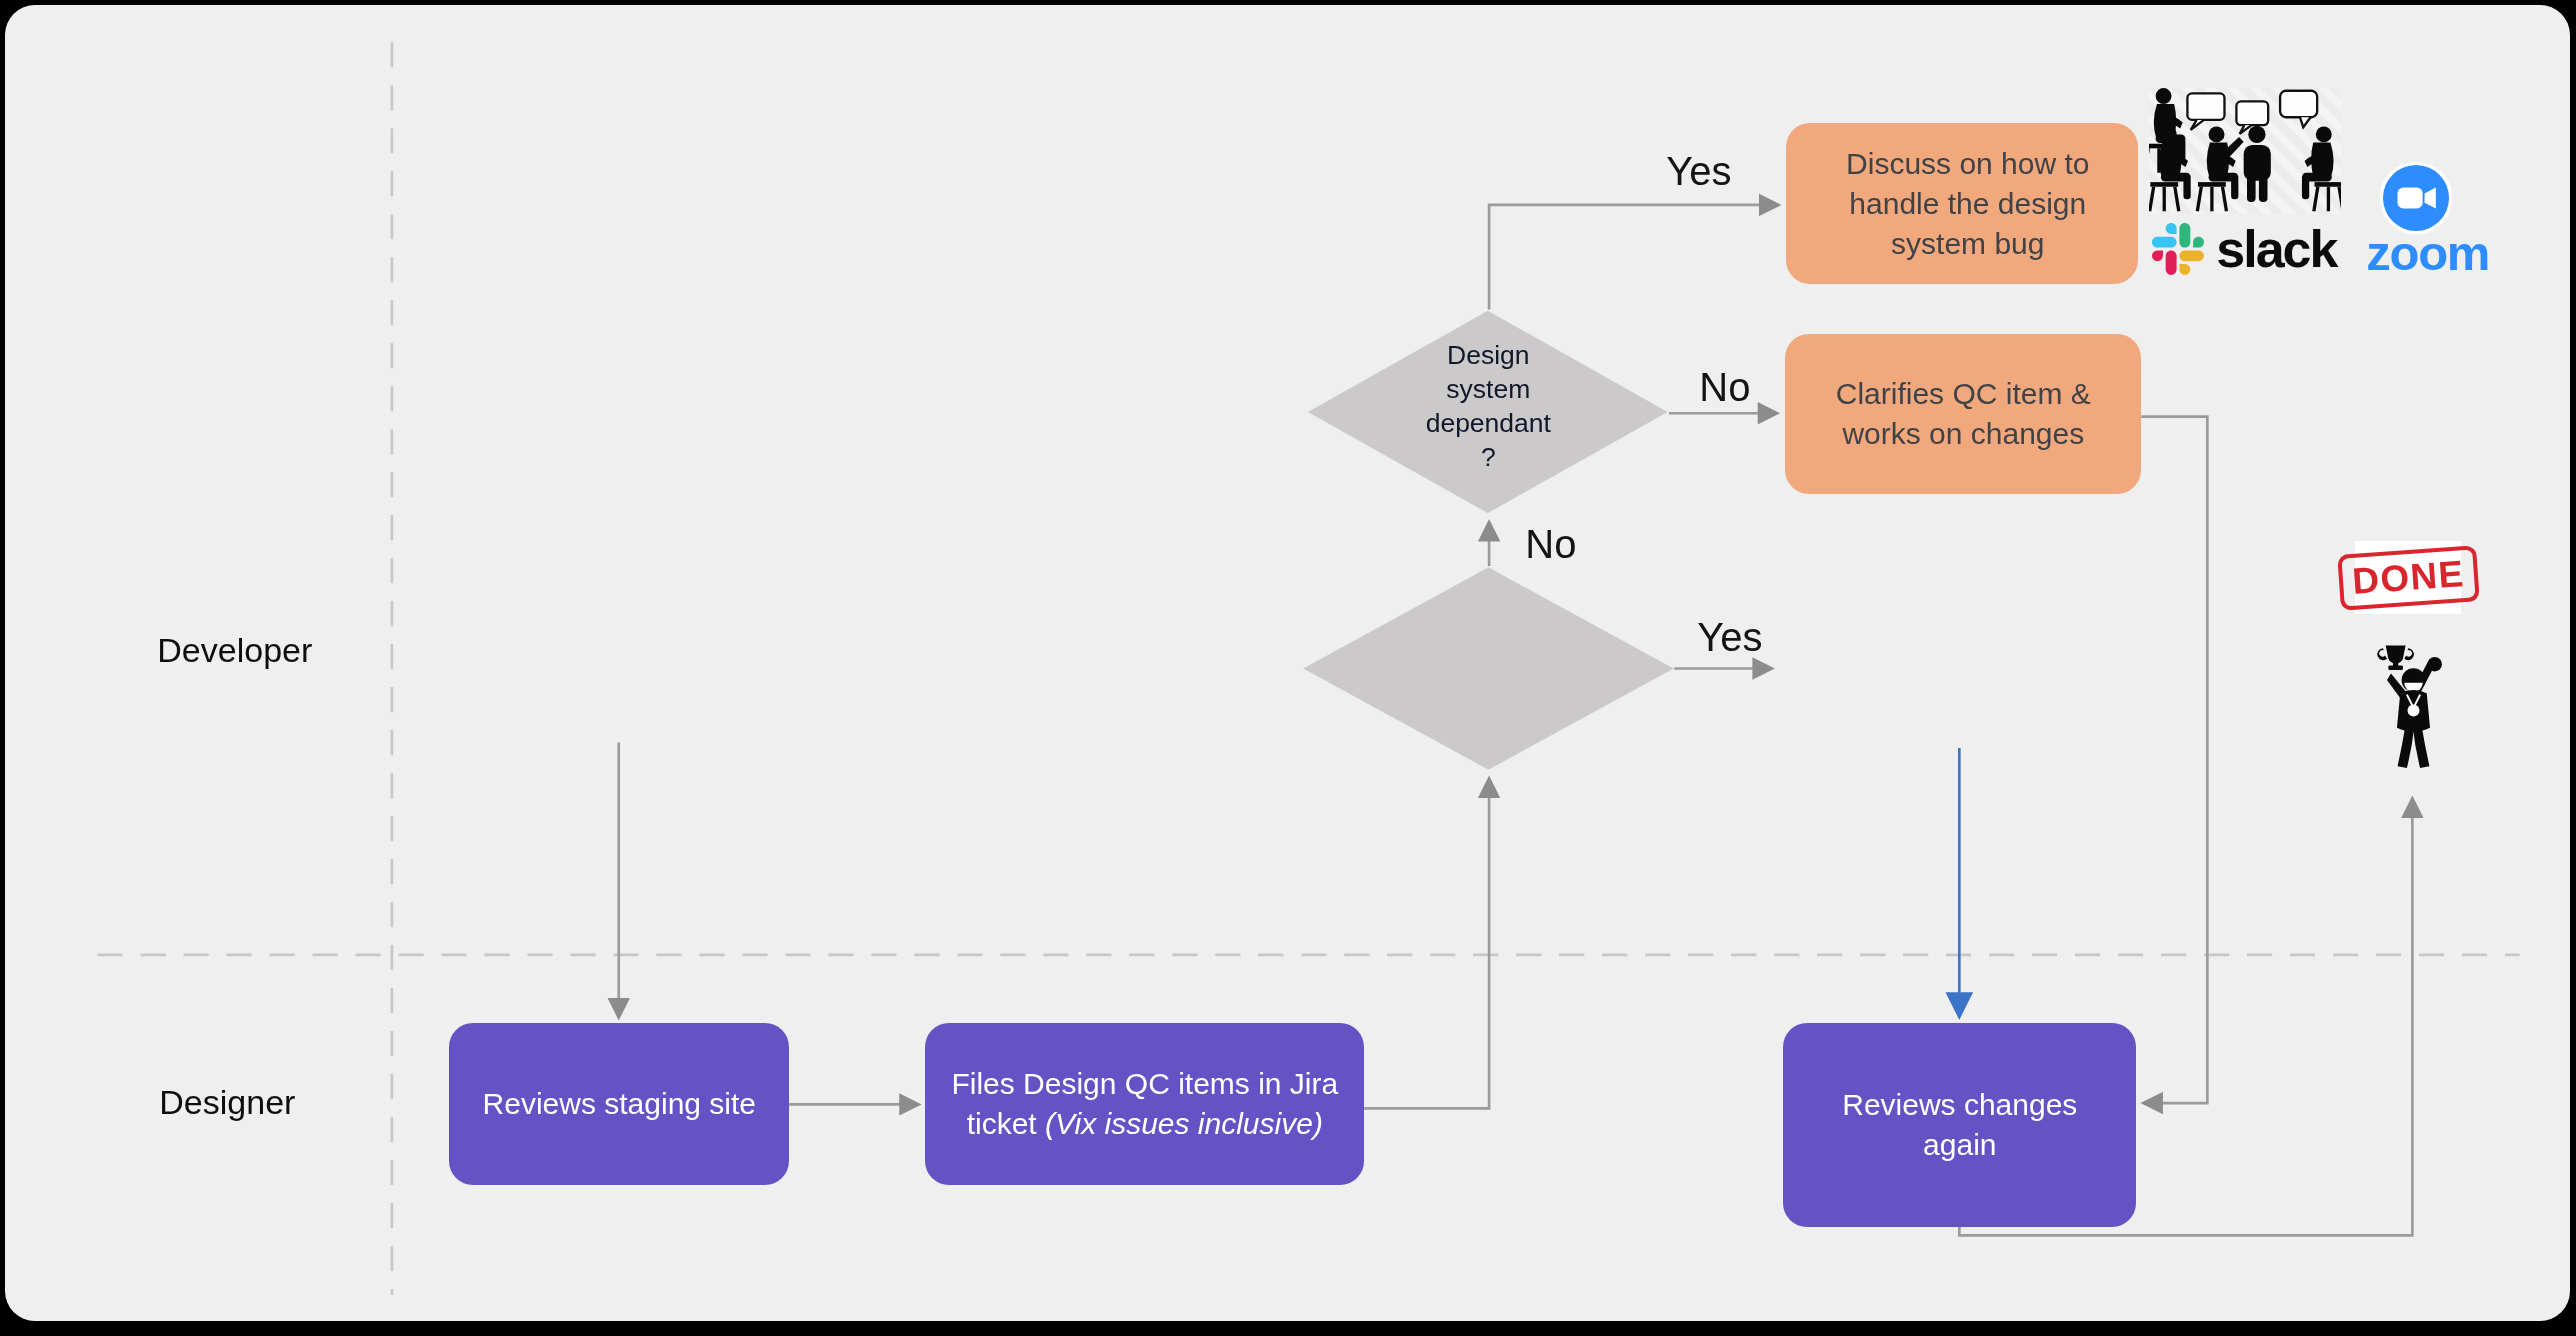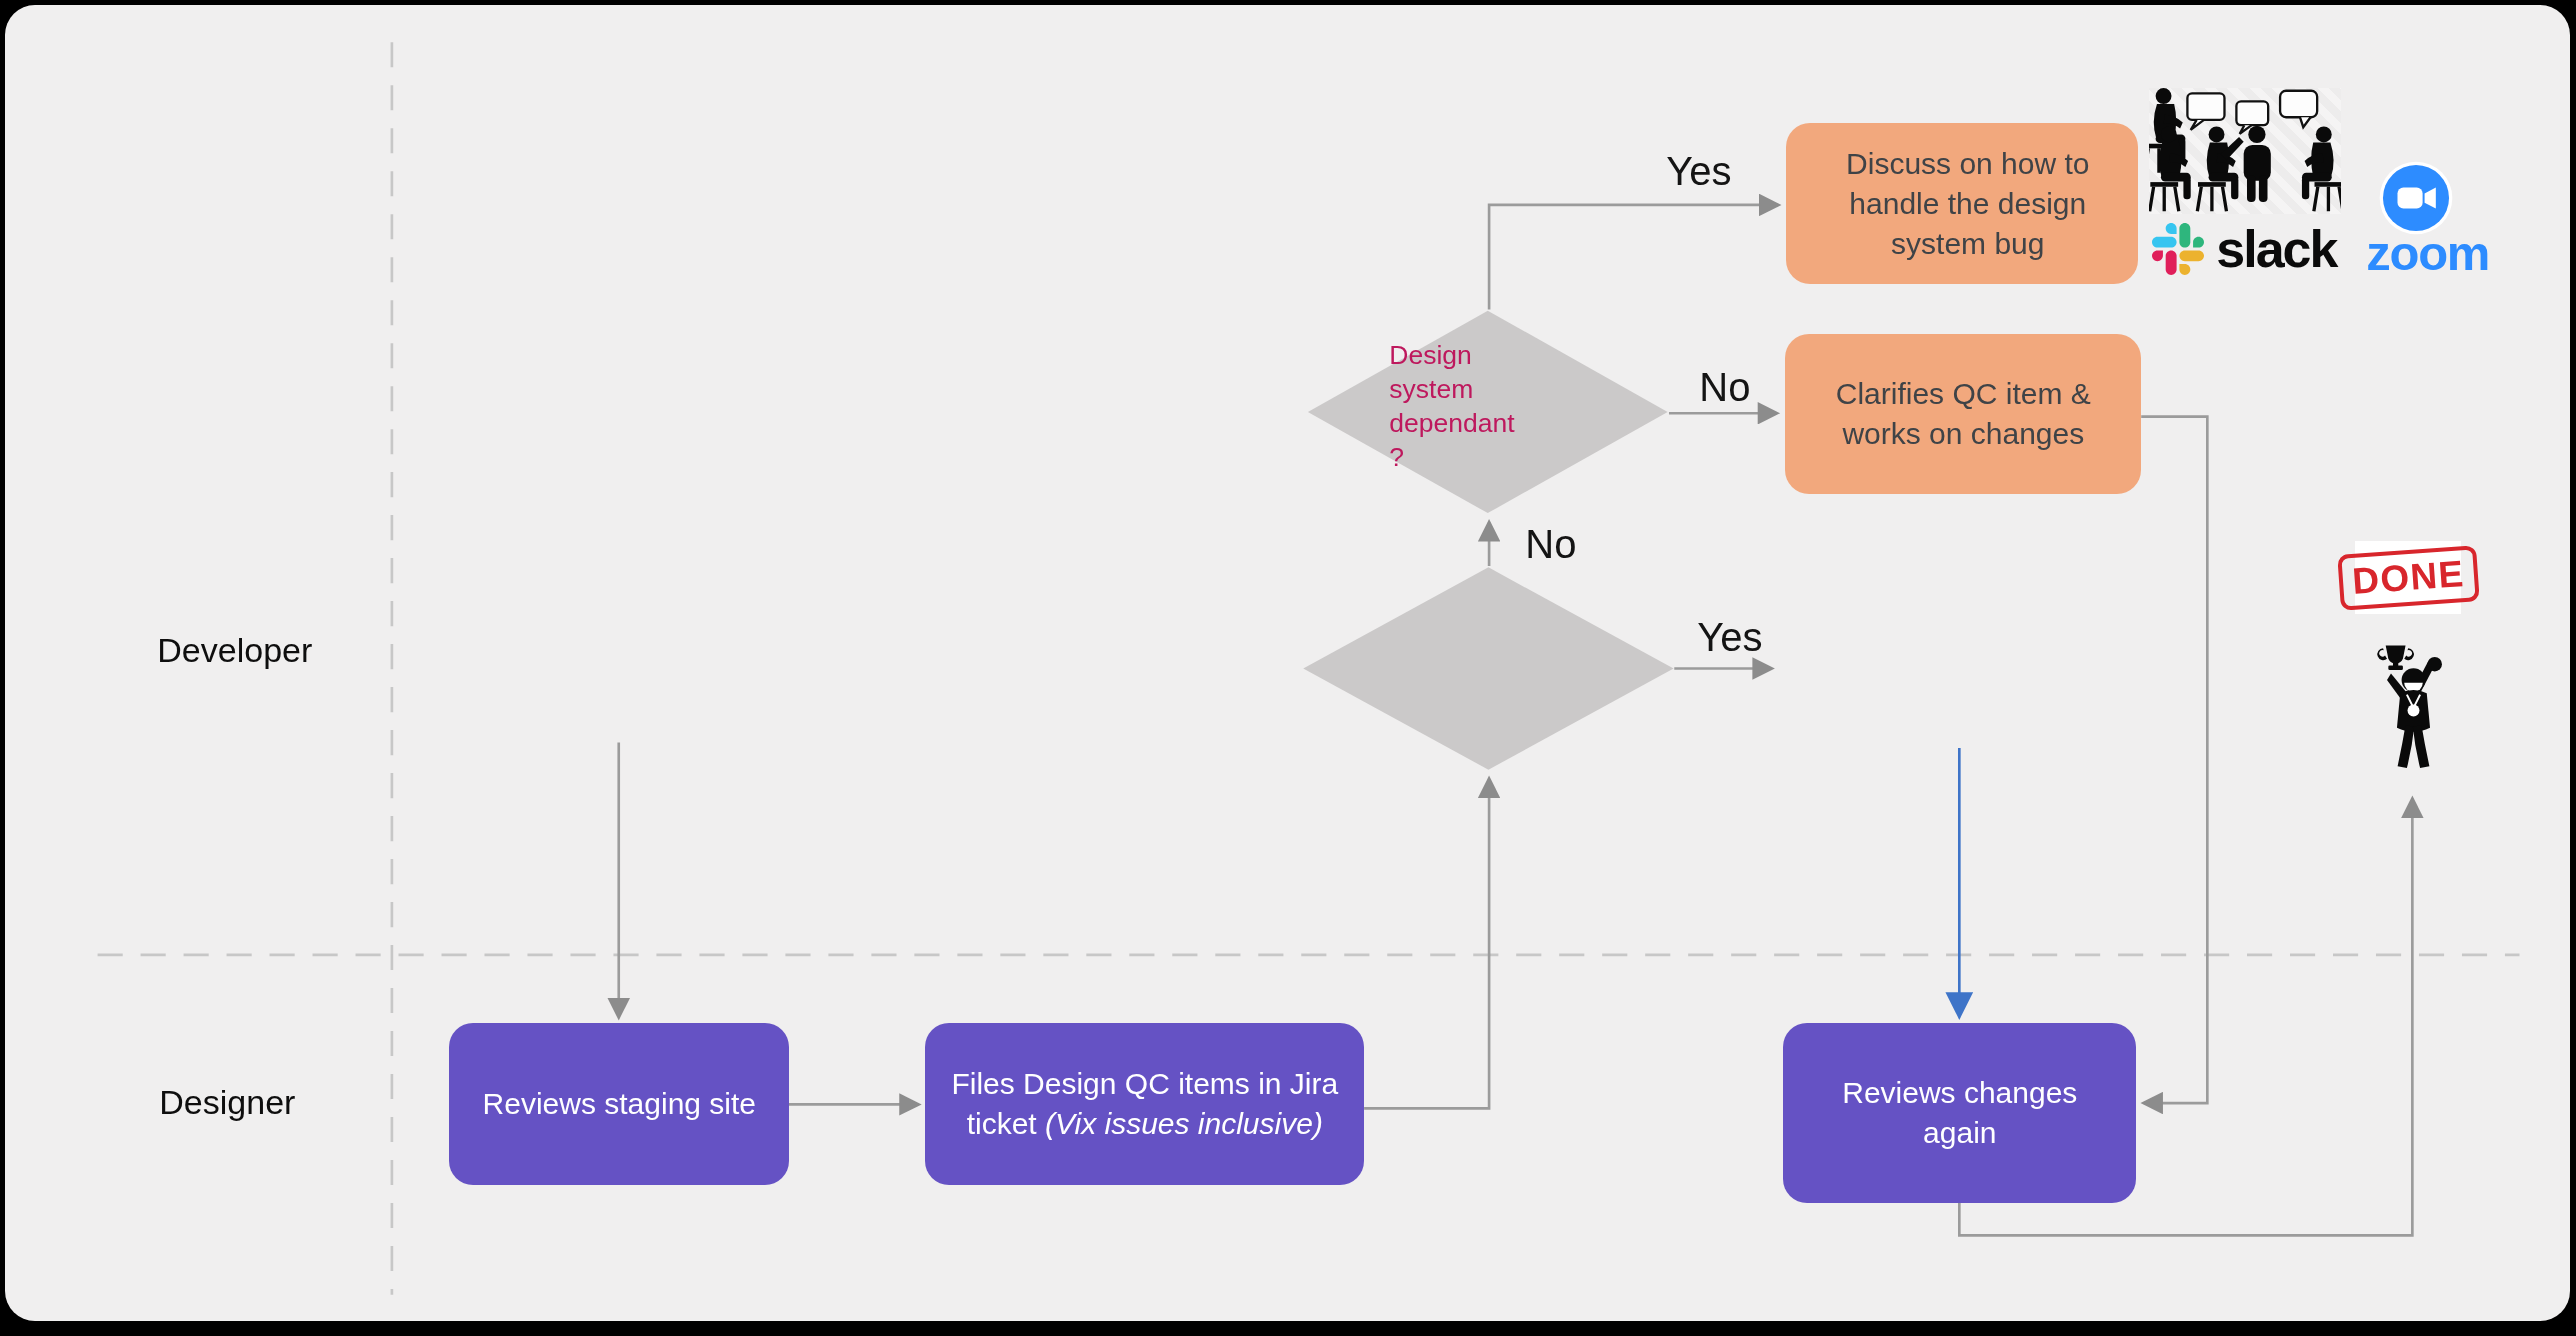--- a/index.html
+++ b/index.html
@@ -8,21 +8,21 @@
     border-radius:30px;overflow:hidden;}
   #wires{position:absolute;left:0;top:0;z-index:1;}
   .conn{stroke:var(--connector-gray);stroke-width:4;fill:none;}
   .conn-blue{stroke:var(--connector-blue);stroke-width:4;fill:none;}
   .dash{stroke:var(--dash-gray);stroke-width:4;stroke-dasharray:38 27;fill:none;}
   .diamond{fill:var(--decision-gray);}
   .box{position:absolute;z-index:2;border-radius:24px;display:flex;align-items:center;justify-content:center;
     text-align:center;font-size:30px;line-height:1.34;padding:0 25px;box-sizing:border-box;}
   .orange{background:var(--node-orange);color:var(--text-dark);}
   .purple{background:var(--node-purple);color:var(--text-white);}
-  .diamond-text{position:absolute;z-index:2;text-align:left;font-size:26.5px;line-height:1.28;color:#be185d;}
+  .diamond-text{position:absolute;z-index:2;text-align:center;font-size:26.5px;line-height:1.28;color:#0f172a;}
   .lane-label{position:absolute;z-index:2;font-size:34px;font-weight:500;color:#0E0E0E;margin-left:10px;}
   .edge-label{position:absolute;z-index:3;font-size:40px;color:#141414;}
   .italic{font-style:italic;}
   
   #people{position:absolute;left:2144px;top:83px;width:192px;height:126px;z-index:2;
     background:repeating-linear-gradient(45deg,#f5f4f4 0 8px,#edecec 8px 16px);}
   #slack-row{position:absolute;left:2147px;top:218px;z-index:2;display:flex;align-items:center;gap:12px;}
   #slack-word{font-size:52px;font-weight:800;letter-spacing:-2px;color:#0b0b0b;line-height:1;}
   #zoom-badge{position:absolute;left:2374px;top:156px;z-index:2;}
   #zoom-word{position:absolute;left:2361px;top:224px;width:106px;z-index:2;text-align:center;
@@ -74,21 +74,21 @@
   </div>
   <div class="box purple" style="left:920px;top:1018px;width:439px;height:162px;">
     <span><span>Files Design QC items in Jira ticket </span><span class="italic">(Vix issues inclusive)</span></span>
   </div>
   <div class="box orange" style="left:1781px;top:118px;width:352px;height:161px;padding-left:36px;">
     <span>Discuss on how to handle the design system bug</span>
   </div>
   <div class="box orange" style="left:1780px;top:329px;width:356px;height:160px;">
     <span>Clarifies QC item &amp; works on changes</span>
   </div>
-  <div class="box purple" style="left:1778px;top:1018px;width:353px;height:180px;">
+  <div class="box purple" style="left:1778px;top:1018px;width:353px;height:204px;">
     <span>Reviews changes again</span>
   </div>
 
   <div class="diamond-text" style="left:1384px;top:334px;width:198px;">
     <div>Design</div>
     <div>system</div>
     <div>dependant</div>
     <div>?</div>
   </div>
 

